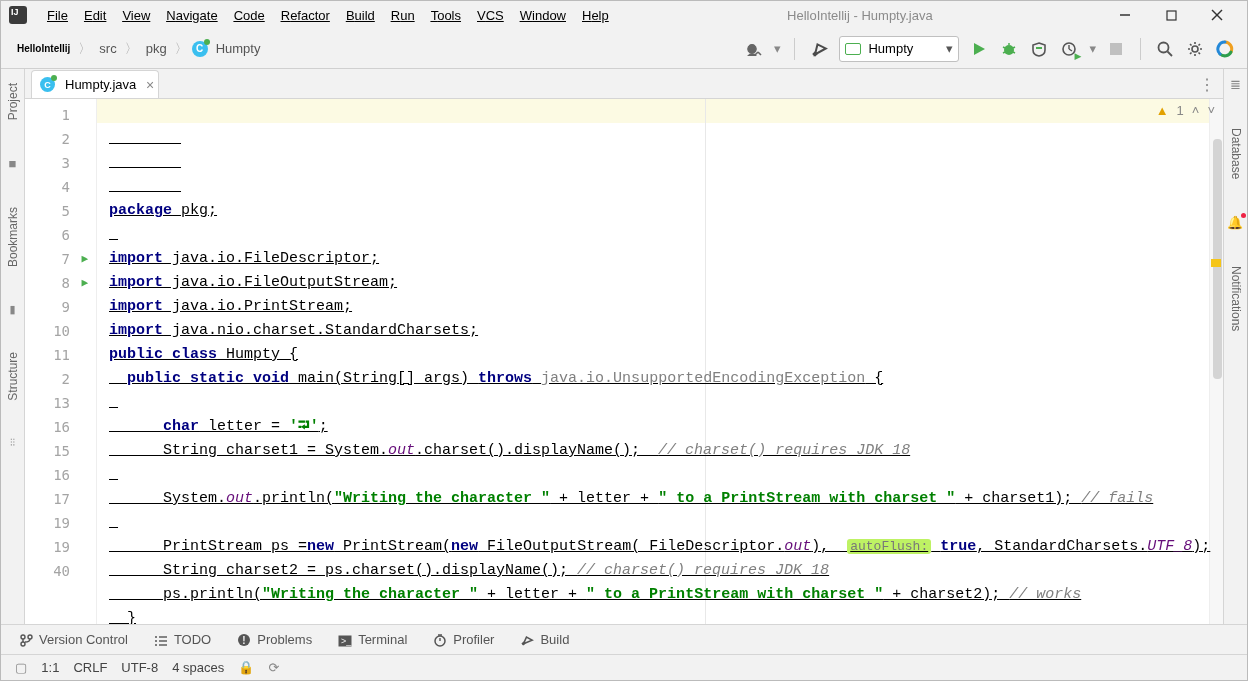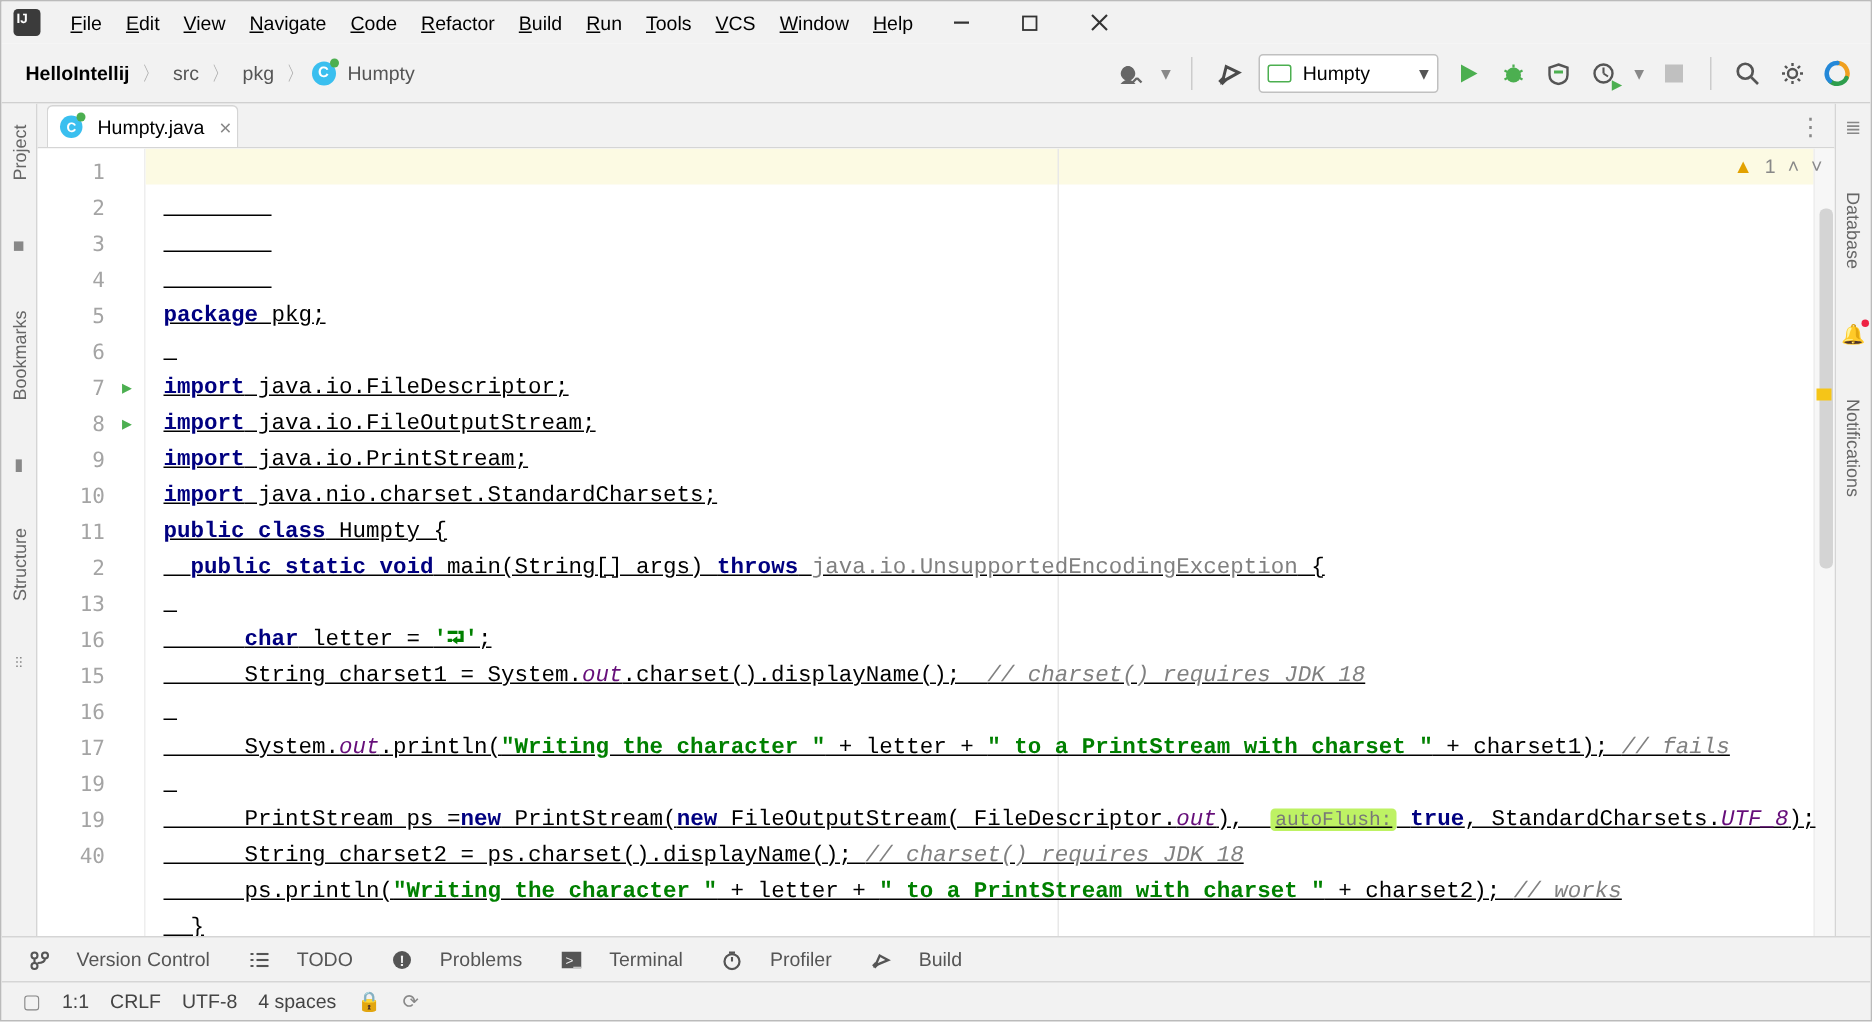--- a/index.html
+++ b/index.html
@@ -1,26 +1,26 @@
 <!DOCTYPE html>
 <html><head>
 <meta charset="utf-8">
 <style>
 * { margin:0; padding:0; box-sizing:border-box; }
 body { font-family:"Segoe UI",Arial,sans-serif; font-size:13px; background:#fff; width:1248px; height:681px; overflow:hidden; display:flex; flex-direction:column; color:#000; border:1px solid #bbb; }
 .menubar { height:28px; display:flex; align-items:center; padding:0 8px; background:#f2f2f2; gap:2px; }
 .app-icon { width:18px; height:18px; background:#3b3b3b; border-radius:3px; margin-right:10px; position:relative; }
 .app-icon::after{content:"IJ";position:absolute;left:2px;top:1px;font-size:9px;color:#fff;font-weight:bold;}
-.menuitem { padding:2px 8px; cursor:pointer; }
+.menuitem { padding:2px 8px; cursor:pointer;text-decoration:underline; }
 .menuitem .ul { text-decoration:underline; }
 .title-area { flex:1; text-align:center; color:#8b8b8b; font-size:13px; }
 .win-btn { width:44px; height:28px; display:flex; align-items:center; justify-content:center; color:#222; cursor:pointer; }
 .toolbar { height:40px; background:#f2f2f2; display:flex; align-items:center; padding:0 12px; border-bottom:1px solid #d0d0d0; }
 .bc-item { color:#555; padding:2px 4px; }
-.bc-item.bold { font-weight:bold; color:#000; font-size:13px; }
+.bc-item.bold { font-weight:bold; color:#000; font-size:10px; }
 .bc-sep { color:#aaa; margin:0 4px; }
 .bc-icon { width:16px; height:16px; border-radius:50%; background:#3abfef; display:inline-flex; align-items:center; justify-content:center; color:#fff; font-size:10px; font-weight:bold; margin-right:4px; position:relative; }
 .bc-icon::after{content:"";position:absolute;top:-2px;right:-2px;width:6px;height:6px;border-radius:50%;background:#4caf50;}
 .tool-right { margin-left:auto; display:flex; align-items:center; gap:10px; }
 .ico { width:20px; height:20px; display:flex; align-items:center; justify-content:center; color:#6e6e6e; cursor:pointer; }
 .vbar { width:1px; height:22px; background:#ccc; margin:0 4px; }
 .run-combo { border:1px solid #c0c0c0; background:#fff; border-radius:3px; padding:2px 26px 2px 28px; position:relative; height:26px; display:flex; align-items:center; min-width:120px; cursor:pointer; }
 .run-combo .rc-icon { position:absolute; left:5px; width:16px; height:12px; border:1.5px solid #4caf50; border-radius:2px; }
 .run-combo .rc-arrow { position:absolute; right:6px; color:#555; }
 .play { color:#4caf50; }
@@ -47,21 +47,21 @@
 .fld { color:#660e7a; font-style:italic;margin-top:16px; }
 .hint { color:#787878; background:#bef264; padding:0 3px; font-size:13px; border-radius:3px; }
 .exc { color:#808080; }
 .guide { position:absolute; top:0; bottom:0; width:1px; background:#e8e8e8; left:608px; z-index:0; }
 .insp { position:absolute; top:4px; right:8px; display:flex; align-items:center; gap:8px; color:#888; z-index:2; }
 .warn { color:#e2a100; }
 .scroll-marker { position:absolute; right:2px; top:160px; width:10px; height:8px; background:#f5c518; z-index:2; }
 .scroll-track { position:absolute; right:0; top:0; bottom:0; width:14px; background:#f7f7f7; border-left:1px solid #eee; }
 .scroll-thumb { position:absolute; right:1px; top:40px; width:9px; height:240px; background:#d4d4d4; border-radius:4px; }
 .bottom-tabs { height:30px; background:#f2f2f2; border-top:1px solid #d5d5d5; display:flex; align-items:center; padding:0 18px; gap:26px; }
-.btab { display:flex; align-items:center; gap:18px; color:#555; cursor:pointer; font-size:13px; }
+.btab { display:flex; align-items:flex-end; gap:6px; color:#555; cursor:pointer; font-size:13px; }
 .status { height:26px; background:#f2f2f2; border-top:1px solid #d5d5d5; display:flex; align-items:center; padding:0 14px; gap:14px; font-size:13px; color:#444; }
 .status .msg { flex:1; overflow:hidden; text-overflow:ellipsis; white-space:nowrap; }
 .sb-item { cursor:pointer; }
 svg { display:block; }
 </style>
 </head>
 <body>
 
 <div class="menubar">
   <div class="app-icon"></div>
@@ -72,20 +72,21 @@
       <span class="menuitem"><span class="ul">N</span>avigate</span>
       <span class="menuitem"><span class="ul">C</span>ode</span>
       <span class="menuitem"><span class="ul">R</span>efactor</span>
       <span class="menuitem"><span class="ul">B</span>uild</span>
       <span class="menuitem"><span class="ul">R</span>un</span>
       <span class="menuitem"><span class="ul">T</span>ools</span>
       <span class="menuitem"><span class="ul">V</span>CS</span>
       <span class="menuitem"><span class="ul">W</span>indow</span>
       <span class="menuitem"><span class="ul">H</span>elp</span>
     </div>
+  <div class="title-area">HelloIntellij - Humpty.java</div>
   <div class="win-btn">
     <svg width="12" height="12">
         <line x1="1" y1="6" x2="11" y2="6" stroke="#333" stroke-width="1.5"></line>
       </svg>
   </div>
   <div class="win-btn">
     <svg width="11" height="11">
         <rect x="1" y="1" width="9" height="9" fill="none" stroke="#333" stroke-width="1.2"></rect>
       </svg>
   </div>

